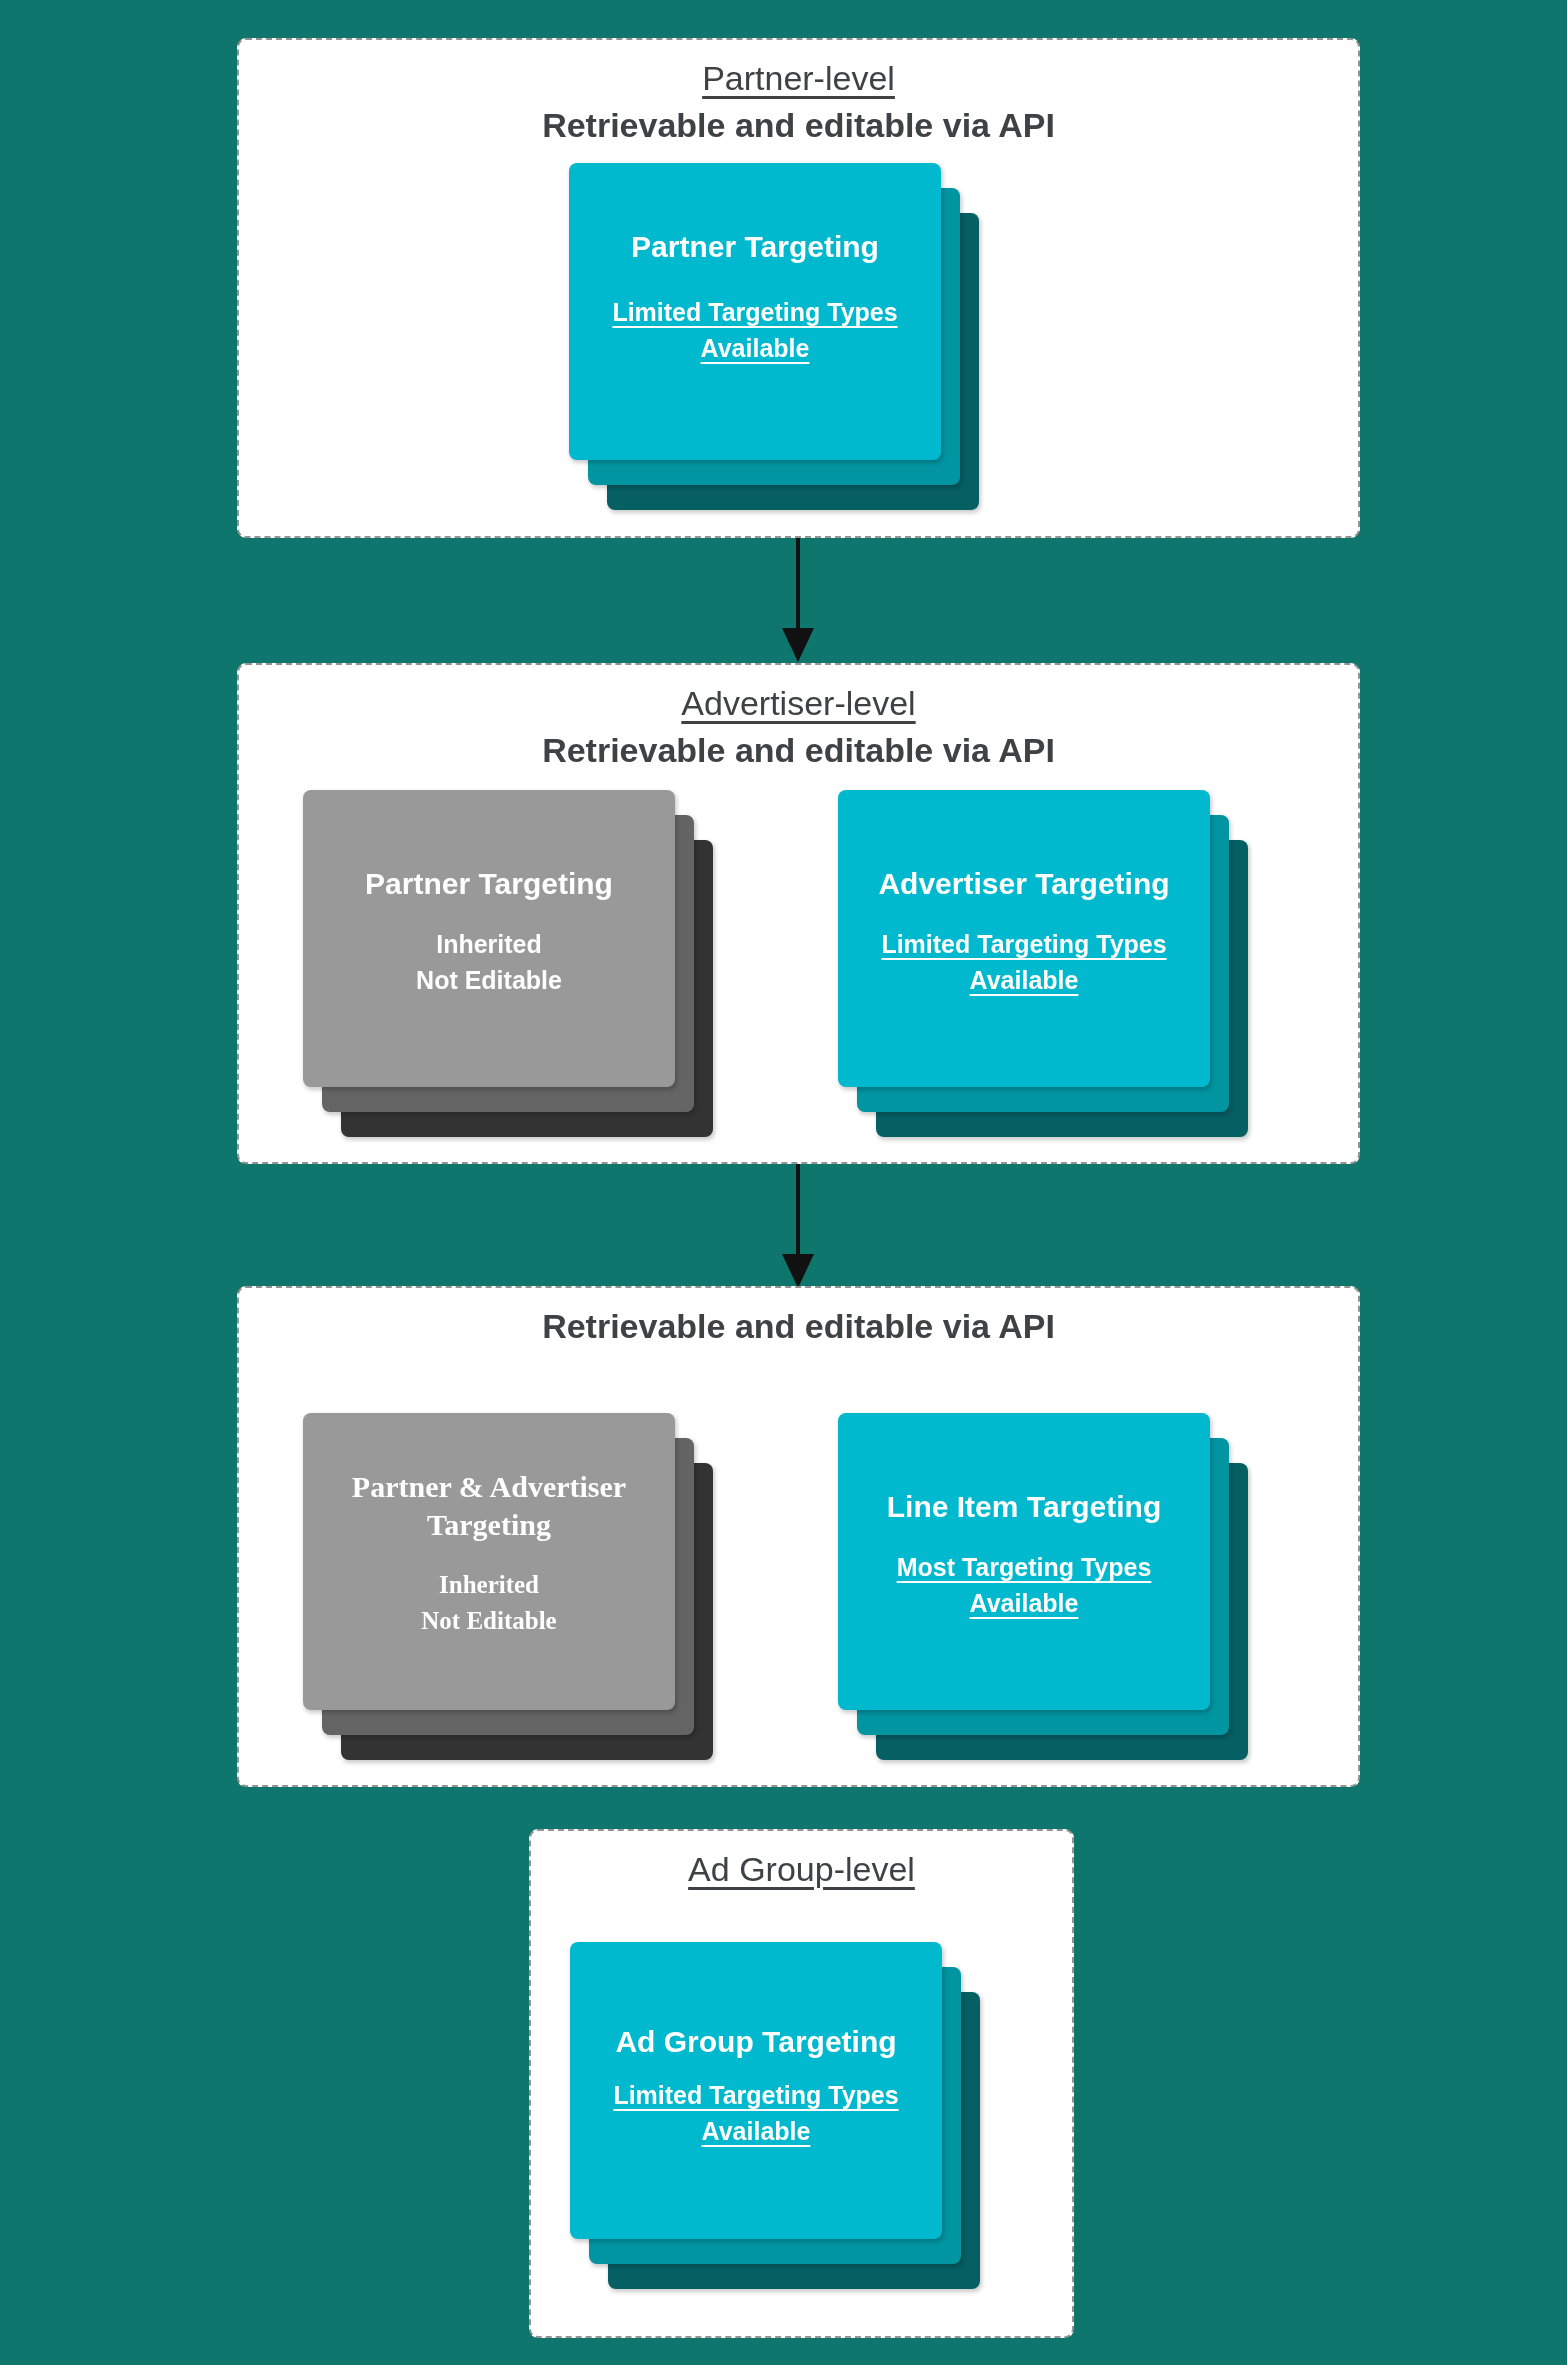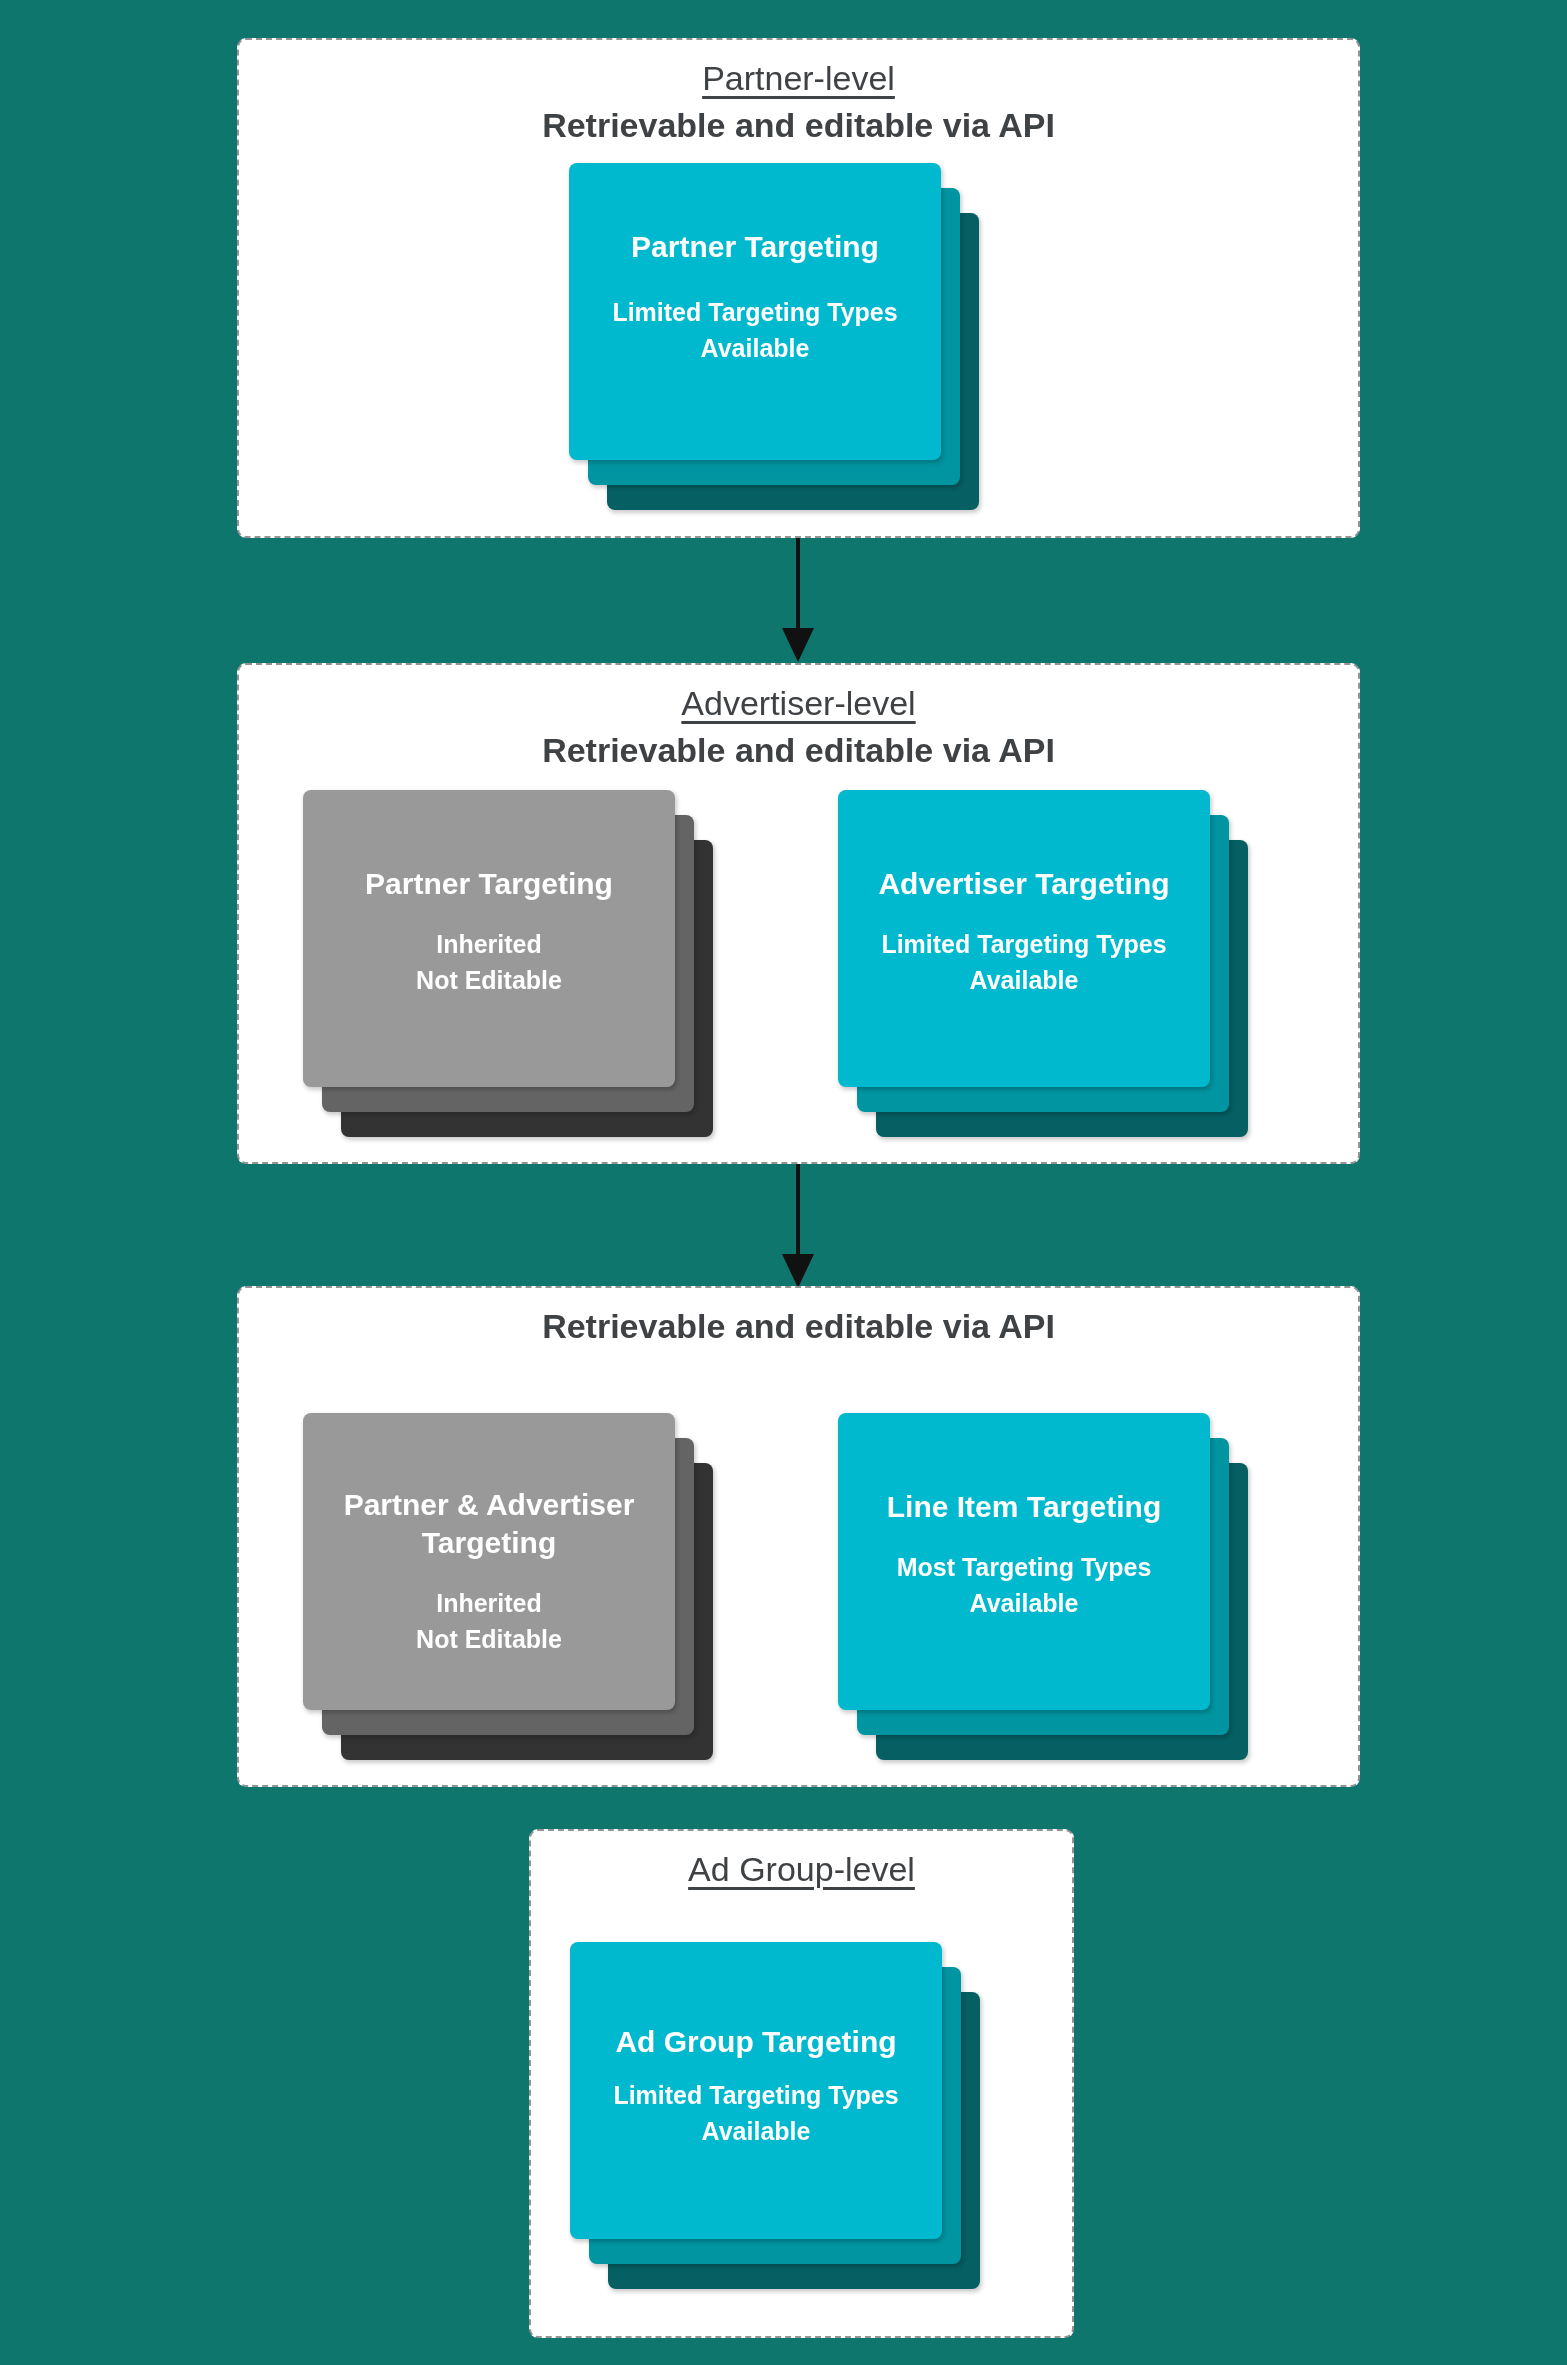--- a/index.html
+++ b/index.html
@@ -84,27 +84,28 @@
   }
   .card-sub{
     font-size:25px;
     font-weight:700;
   }
   .sub-line{
     display:block;
     line-height:36px;
   }
   .sub-underline .sub-line{
+    text-decoration:underline;
     text-decoration-thickness:2.2px;
     text-underline-offset:5.4px;
   }
   
   .pad-a{padding-top:65px;}  .pad-a .card-sub{margin-top:28px;}
   .pad-b{padding-top:75px;}  .pad-b .card-sub{margin-top:23px;}
-  .pad-c{padding-top:73px;}  .pad-c .card-sub{margin-top:23px;}
+  .pad-c{padding-top:55px;font-family:Liberation Serif, serif;}  .pad-c .card-sub{margin-top:23px;}
   .pad-d{padding-top:81px;}  .pad-d .card-sub{margin-top:16px;}
   
   .slot-s1{left:330px;top:123px;}
   .slot-left{left:64px;top:125px;}
   .slot-right{left:599px;top:125px;}
   .slot-s4{left:39px;top:111px;}
   
   .arrow{position:absolute;width:32px;}
   .arrow-1{left:782px;top:538px;height:124px;}
   .arrow-2{left:782px;top:1164px;height:124px;}

